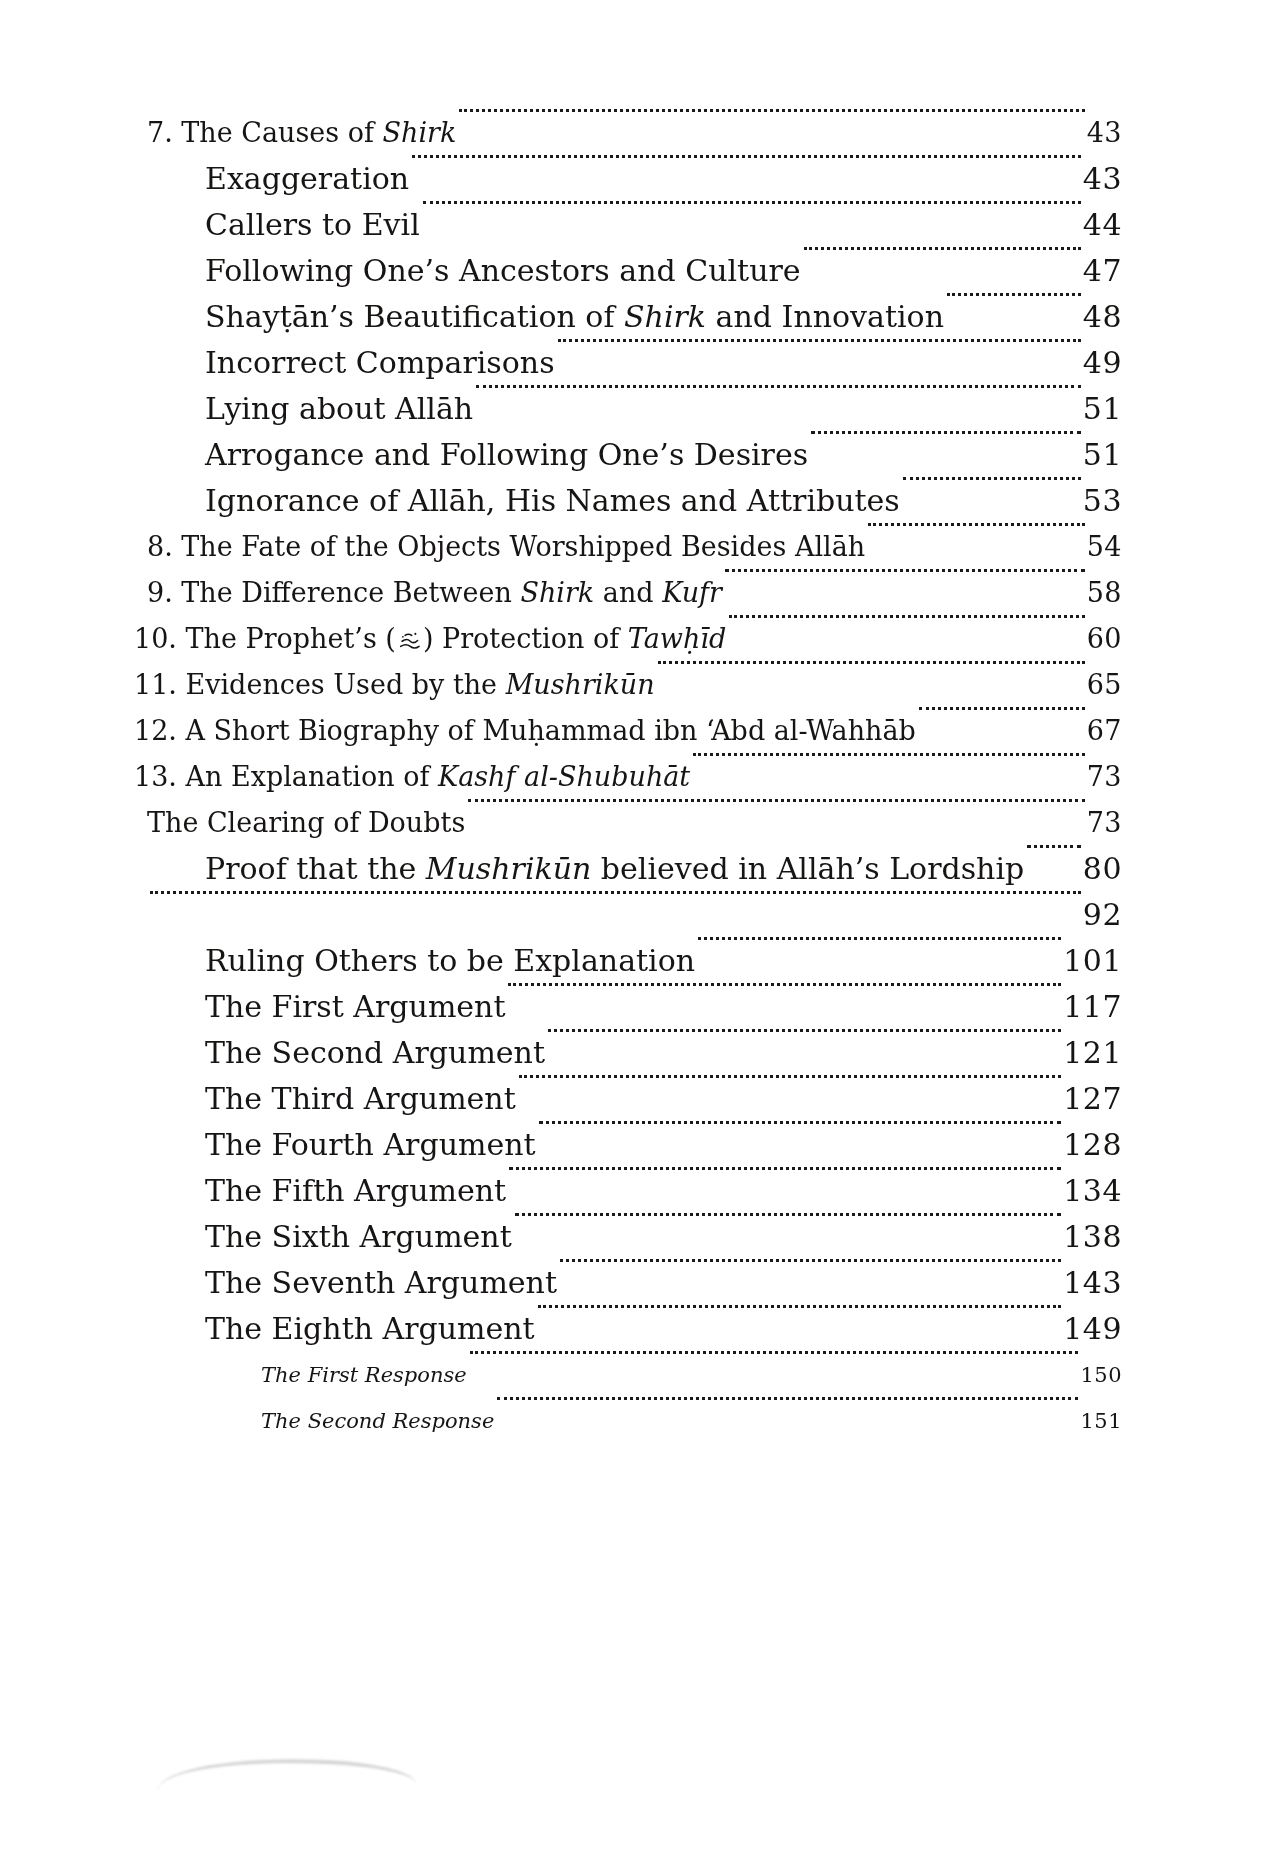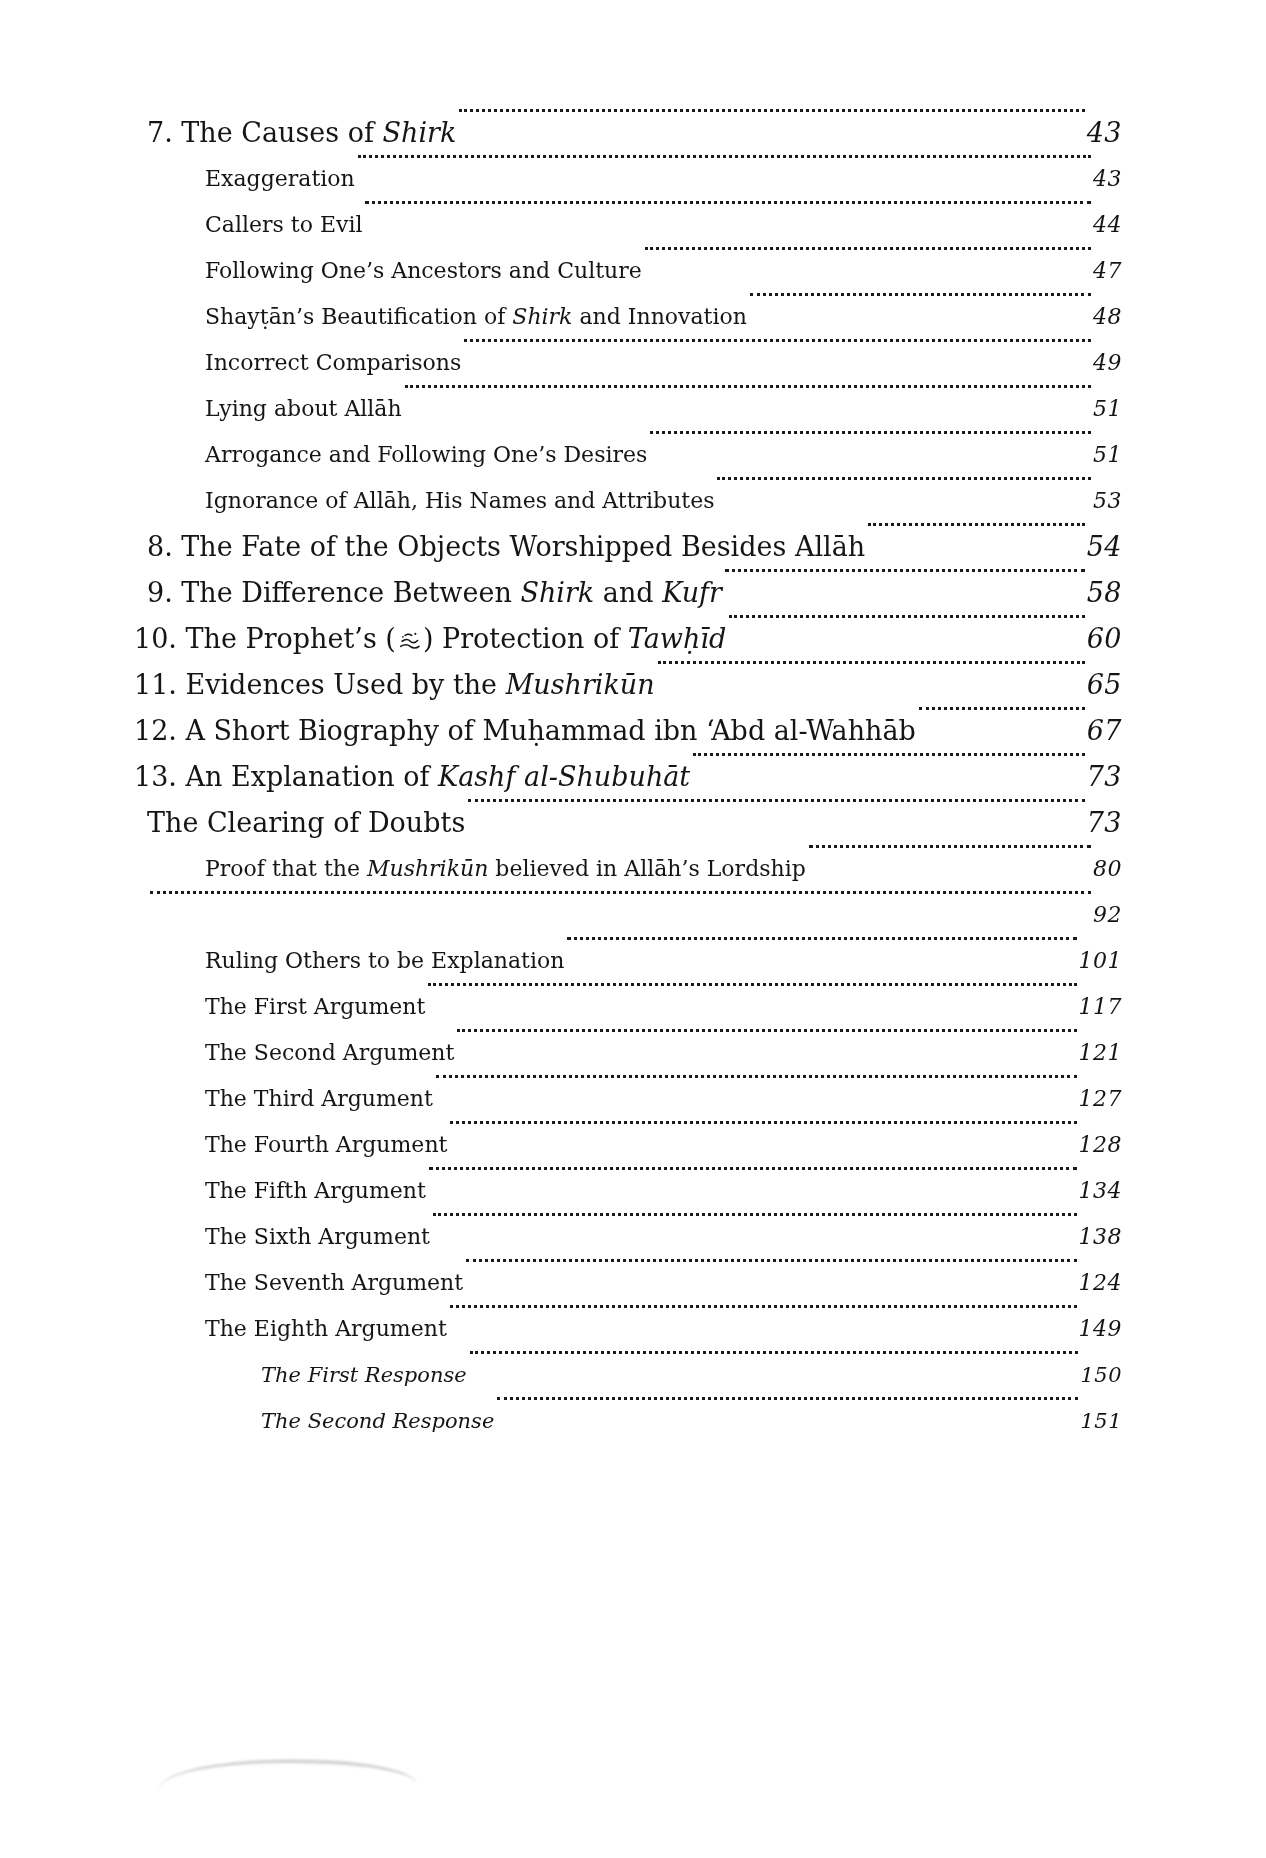--- a/index.html
+++ b/index.html
@@ -26,37 +26,36 @@
     right: 144px;
   }
   .row {
     display: flex;
     align-items: flex-start;
     height: 46px;
     line-height: 46px;
     white-space: nowrap;
   }
   .row.chapter { font-size: 27px; }
-  .row.sub     { font-size: 22px; }
+  .row.sub     { font-size: 30px; }
   .row.sub .title { margin-left: 58px; }
   .row.subsub  { font-size: 21px; }
   .row.subsub .title { margin-left: 114px; font-style: italic; }
   .row.hang .title { margin-left: -13px; }
   .title i { font-style: italic; }
   .leader {
     flex: 1 1 auto;
     min-width: 24px;
     margin: 0 2px 0 3px;
     border-bottom: 3px dotted #1c1a18;
     transform: translateY(-1px);
   }
   .pagenum {
     flex: 0 0 auto;
     letter-spacing: 0.5px;
-    font-style: italic;
   }
   .saw-glyph {
     display: inline-block;
     vertical-align: -0.17em;
     margin: 0 1px;
   }
   .scan-artifact {
     position: absolute;
     left: 158px;
     top: 1758px;
@@ -201,21 +200,21 @@
     <span class="pagenum">134</span>
   </div>
       <div class="row sub">
     <span class="title"><span>The Sixth Argument</span></span>
     <span class="leader"></span>
     <span class="pagenum">138</span>
   </div>
       <div class="row sub">
     <span class="title"><span>The Seventh Argument</span></span>
     <span class="leader"></span>
-    <span class="pagenum">124</span>
+    <span class="pagenum">143</span>
   </div>
       <div class="row sub">
     <span class="title"><span>The Eighth Argument</span></span>
     <span class="leader"></span>
     <span class="pagenum">149</span>
   </div>
       <div class="row subsub">
     <span class="title"><i>The First Response</i></span>
     <span class="leader"></span>
     <span class="pagenum">150</span>

